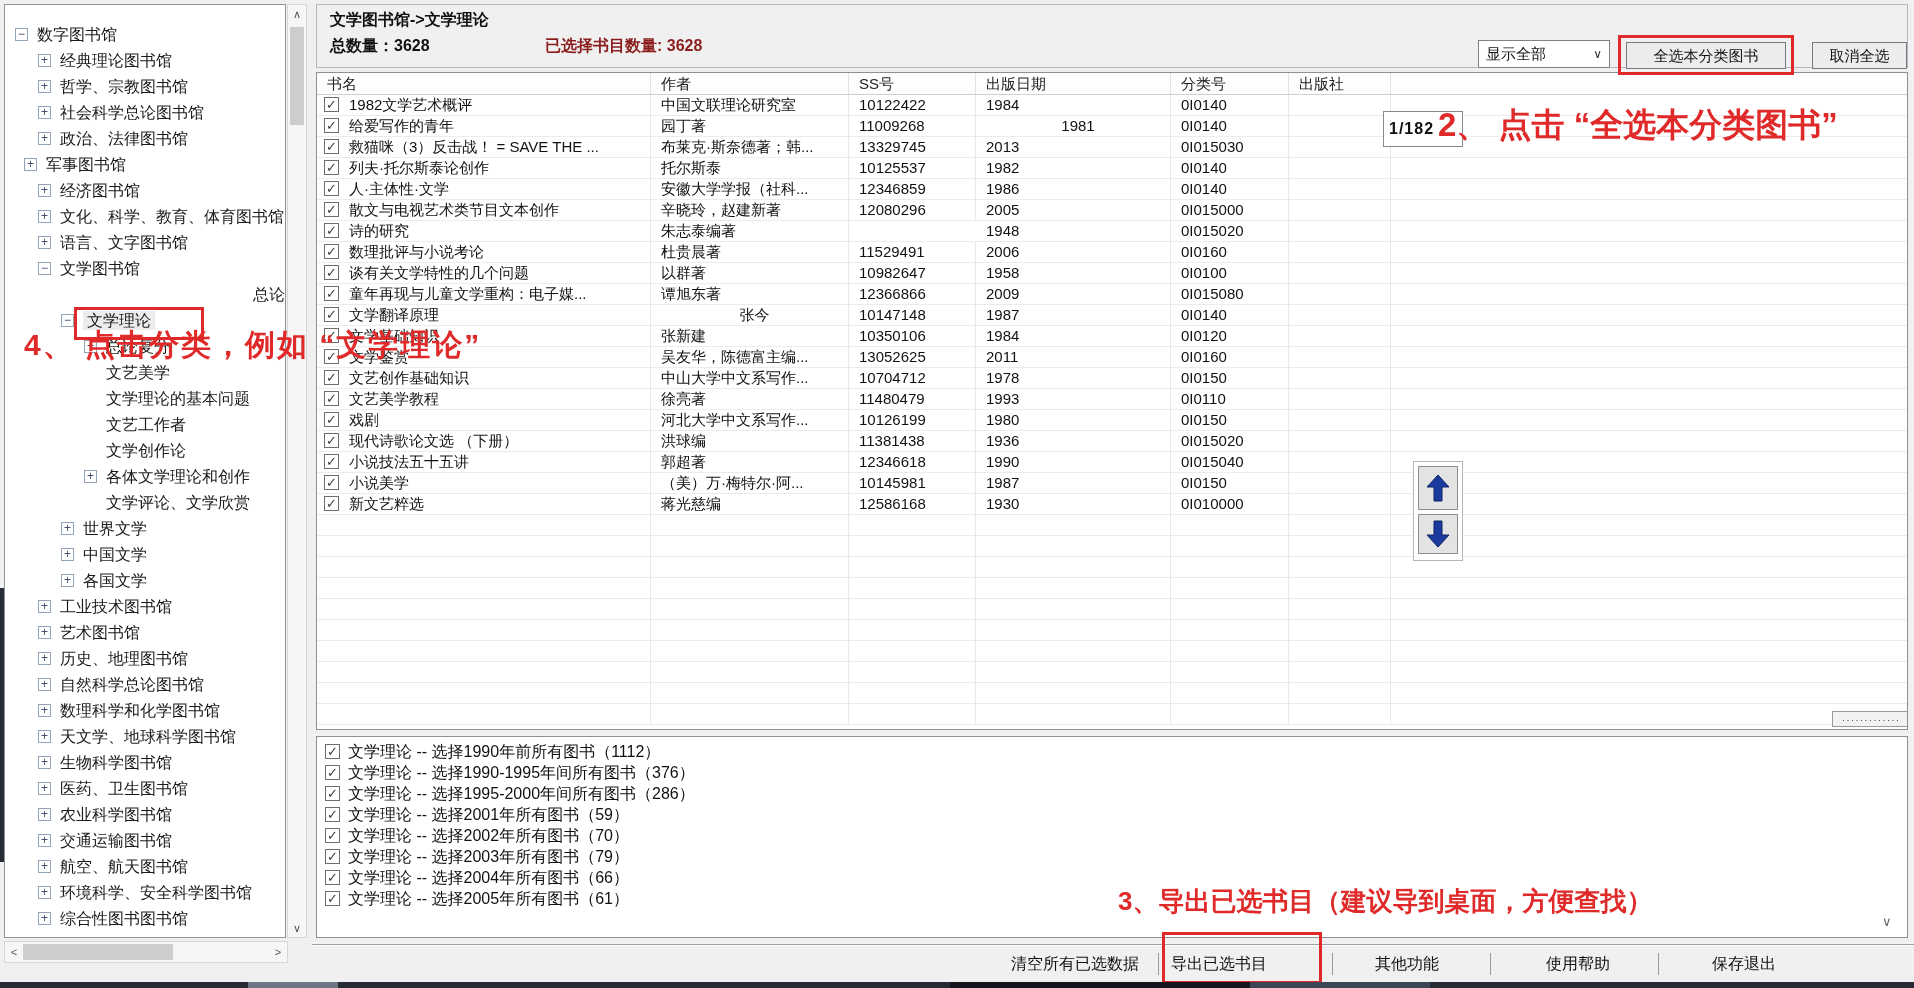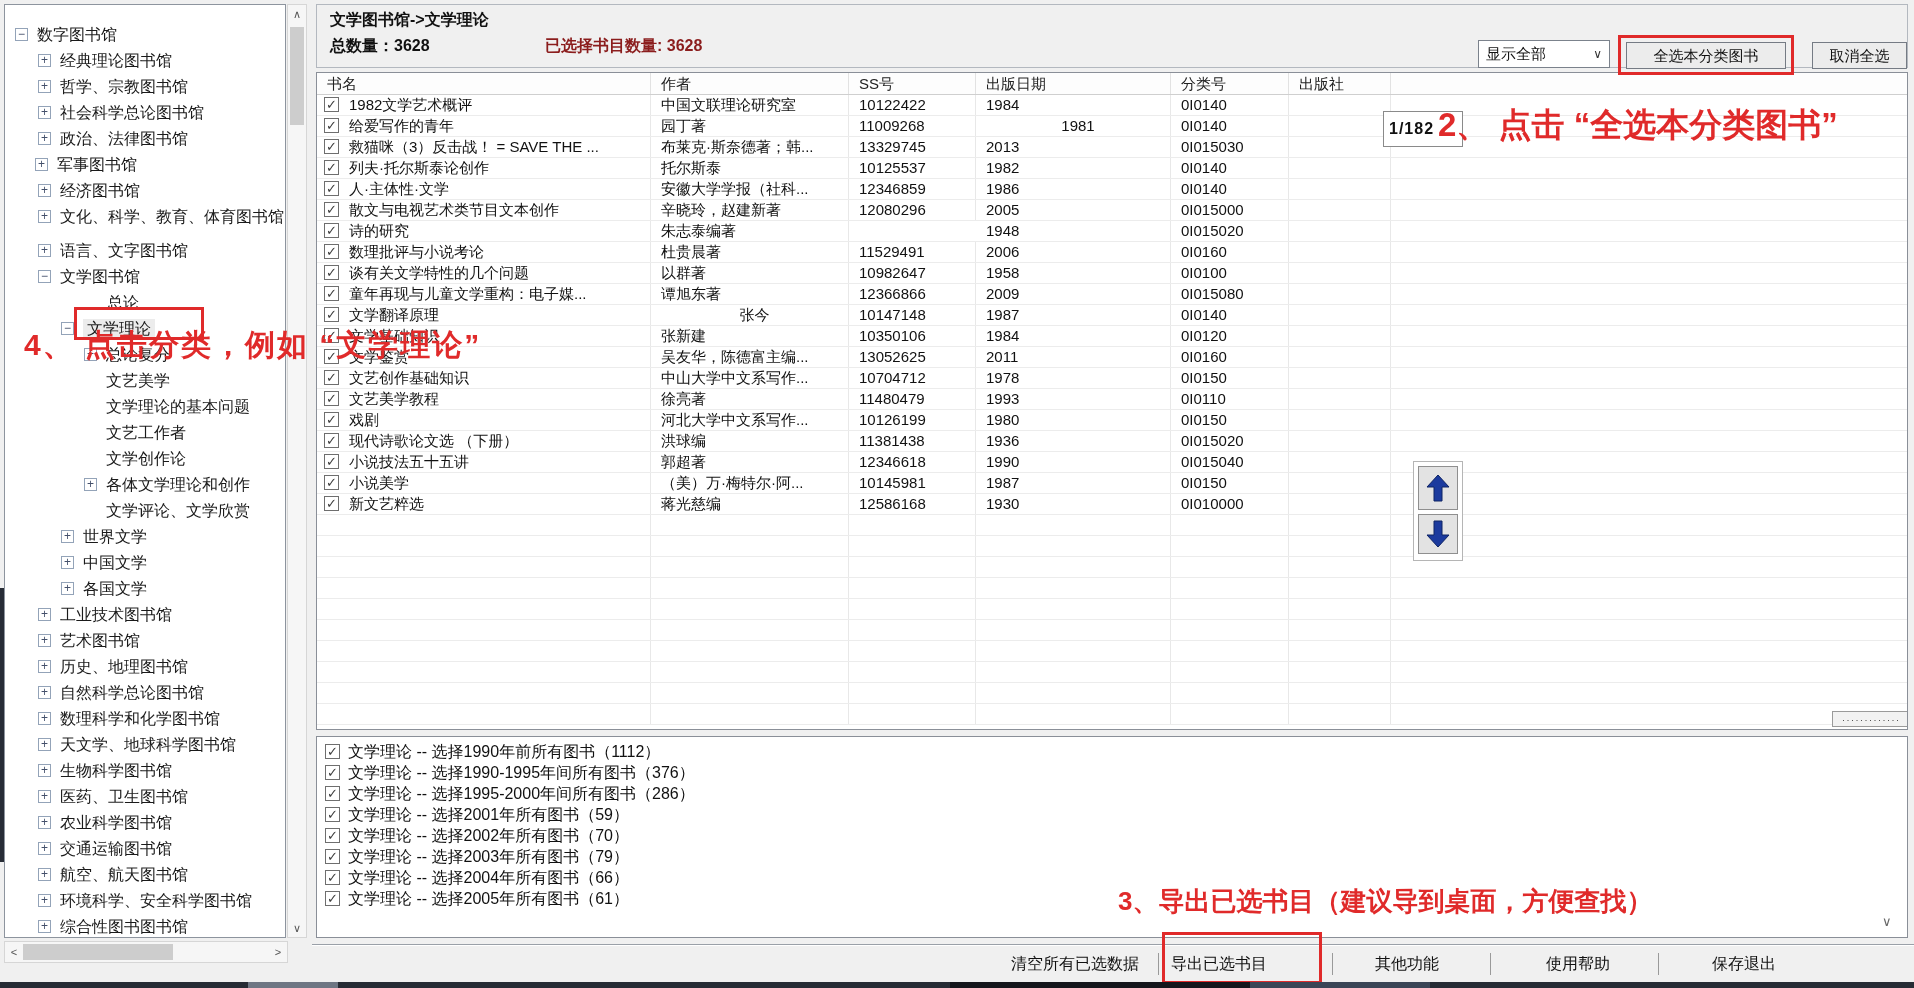--- a/index.html
+++ b/index.html
@@ -81,26 +81,26 @@
     <div class="bw-bar" style="top:215px;background:#d9a33a;"></div>
   </div>
 
   <div class="abs tree-box">
     <div style="padding-top:17px;">
         <div class="trow" style="padding-left: 10px;"><span class="texp">−</span><span class="tlabel">数字图书馆</span></div>
         <div class="trow" style="padding-left: 33px;"><span class="texp">+</span><span class="tlabel">经典理论图书馆</span></div>
         <div class="trow" style="padding-left: 33px;"><span class="texp">+</span><span class="tlabel">哲学、宗教图书馆</span></div>
         <div class="trow" style="padding-left: 33px;"><span class="texp">+</span><span class="tlabel">社会科学总论图书馆</span></div>
         <div class="trow" style="padding-left: 33px;"><span class="texp">+</span><span class="tlabel">政治、法律图书馆</span></div>
-        <div class="trow" style="padding-left: 30px;"><span class="texp">+</span><span class="tlabel">军事图书馆</span></div>
+        <div class="trow" style="padding-left: 19px;"><span class="texp">+</span><span class="tlabel">军事图书馆</span></div>
         <div class="trow" style="padding-left: 33px;"><span class="texp">+</span><span class="tlabel">经济图书馆</span></div>
         <div class="trow" style="padding-left: 33px;"><span class="texp">+</span><span class="tlabel">文化、科学、教育、体育图书馆</span></div>
-        <div class="trow" style="padding-left: 33px; margin-top: 8px;"><span class="texp">+</span><span class="tlabel">语言、文字图书馆</span></div>
+        <div class="trow" style="padding-left: 33px;"><span class="texp">+</span><span class="tlabel">语言、文字图书馆</span></div>
         <div class="trow" style="padding-left: 33px;"><span class="texp">−</span><span class="tlabel">文学图书馆</span></div>
-        <div class="trow" style="padding-left: 80px;"><span class="texp tnone"></span><span class="tlabel">总论</span></div>
+        <div class="trow" style="padding-left: 44px; text-align: right;"><span class="texp tnone"></span><span class="tlabel">总论</span></div>
         <div class="trow" style="padding-left: 56px;"><span class="texp">−</span><span class="tlabel tlabel-sel">文学理论</span></div>
         <div class="trow" style="padding-left: 79px;"><span class="texp">+</span><span class="tlabel">总论复分</span></div>
         <div class="trow" style="padding-left: 79px;"><span class="texp tnone"></span><span class="tlabel">文艺美学</span></div>
         <div class="trow" style="padding-left: 79px;"><span class="texp tnone"></span><span class="tlabel">文学理论的基本问题</span></div>
         <div class="trow" style="padding-left: 79px;"><span class="texp tnone"></span><span class="tlabel">文艺工作者</span></div>
         <div class="trow" style="padding-left: 79px;"><span class="texp tnone"></span><span class="tlabel">文学创作论</span></div>
         <div class="trow" style="padding-left: 79px;"><span class="texp">+</span><span class="tlabel">各体文学理论和创作</span></div>
         <div class="trow" style="padding-left: 79px;"><span class="texp tnone"></span><span class="tlabel">文学评论、文学欣赏</span></div>
         <div class="trow" style="padding-left: 56px;"><span class="texp">+</span><span class="tlabel">世界文学</span></div>
         <div class="trow" style="padding-left: 56px;"><span class="texp">+</span><span class="tlabel">中国文学</span></div>

